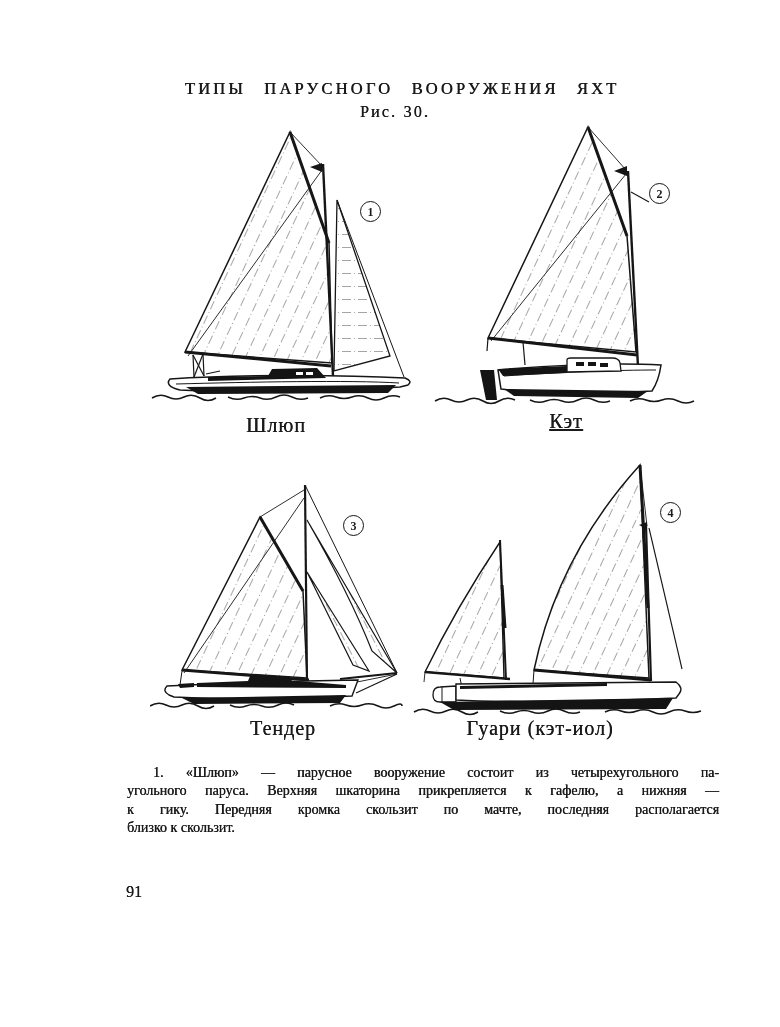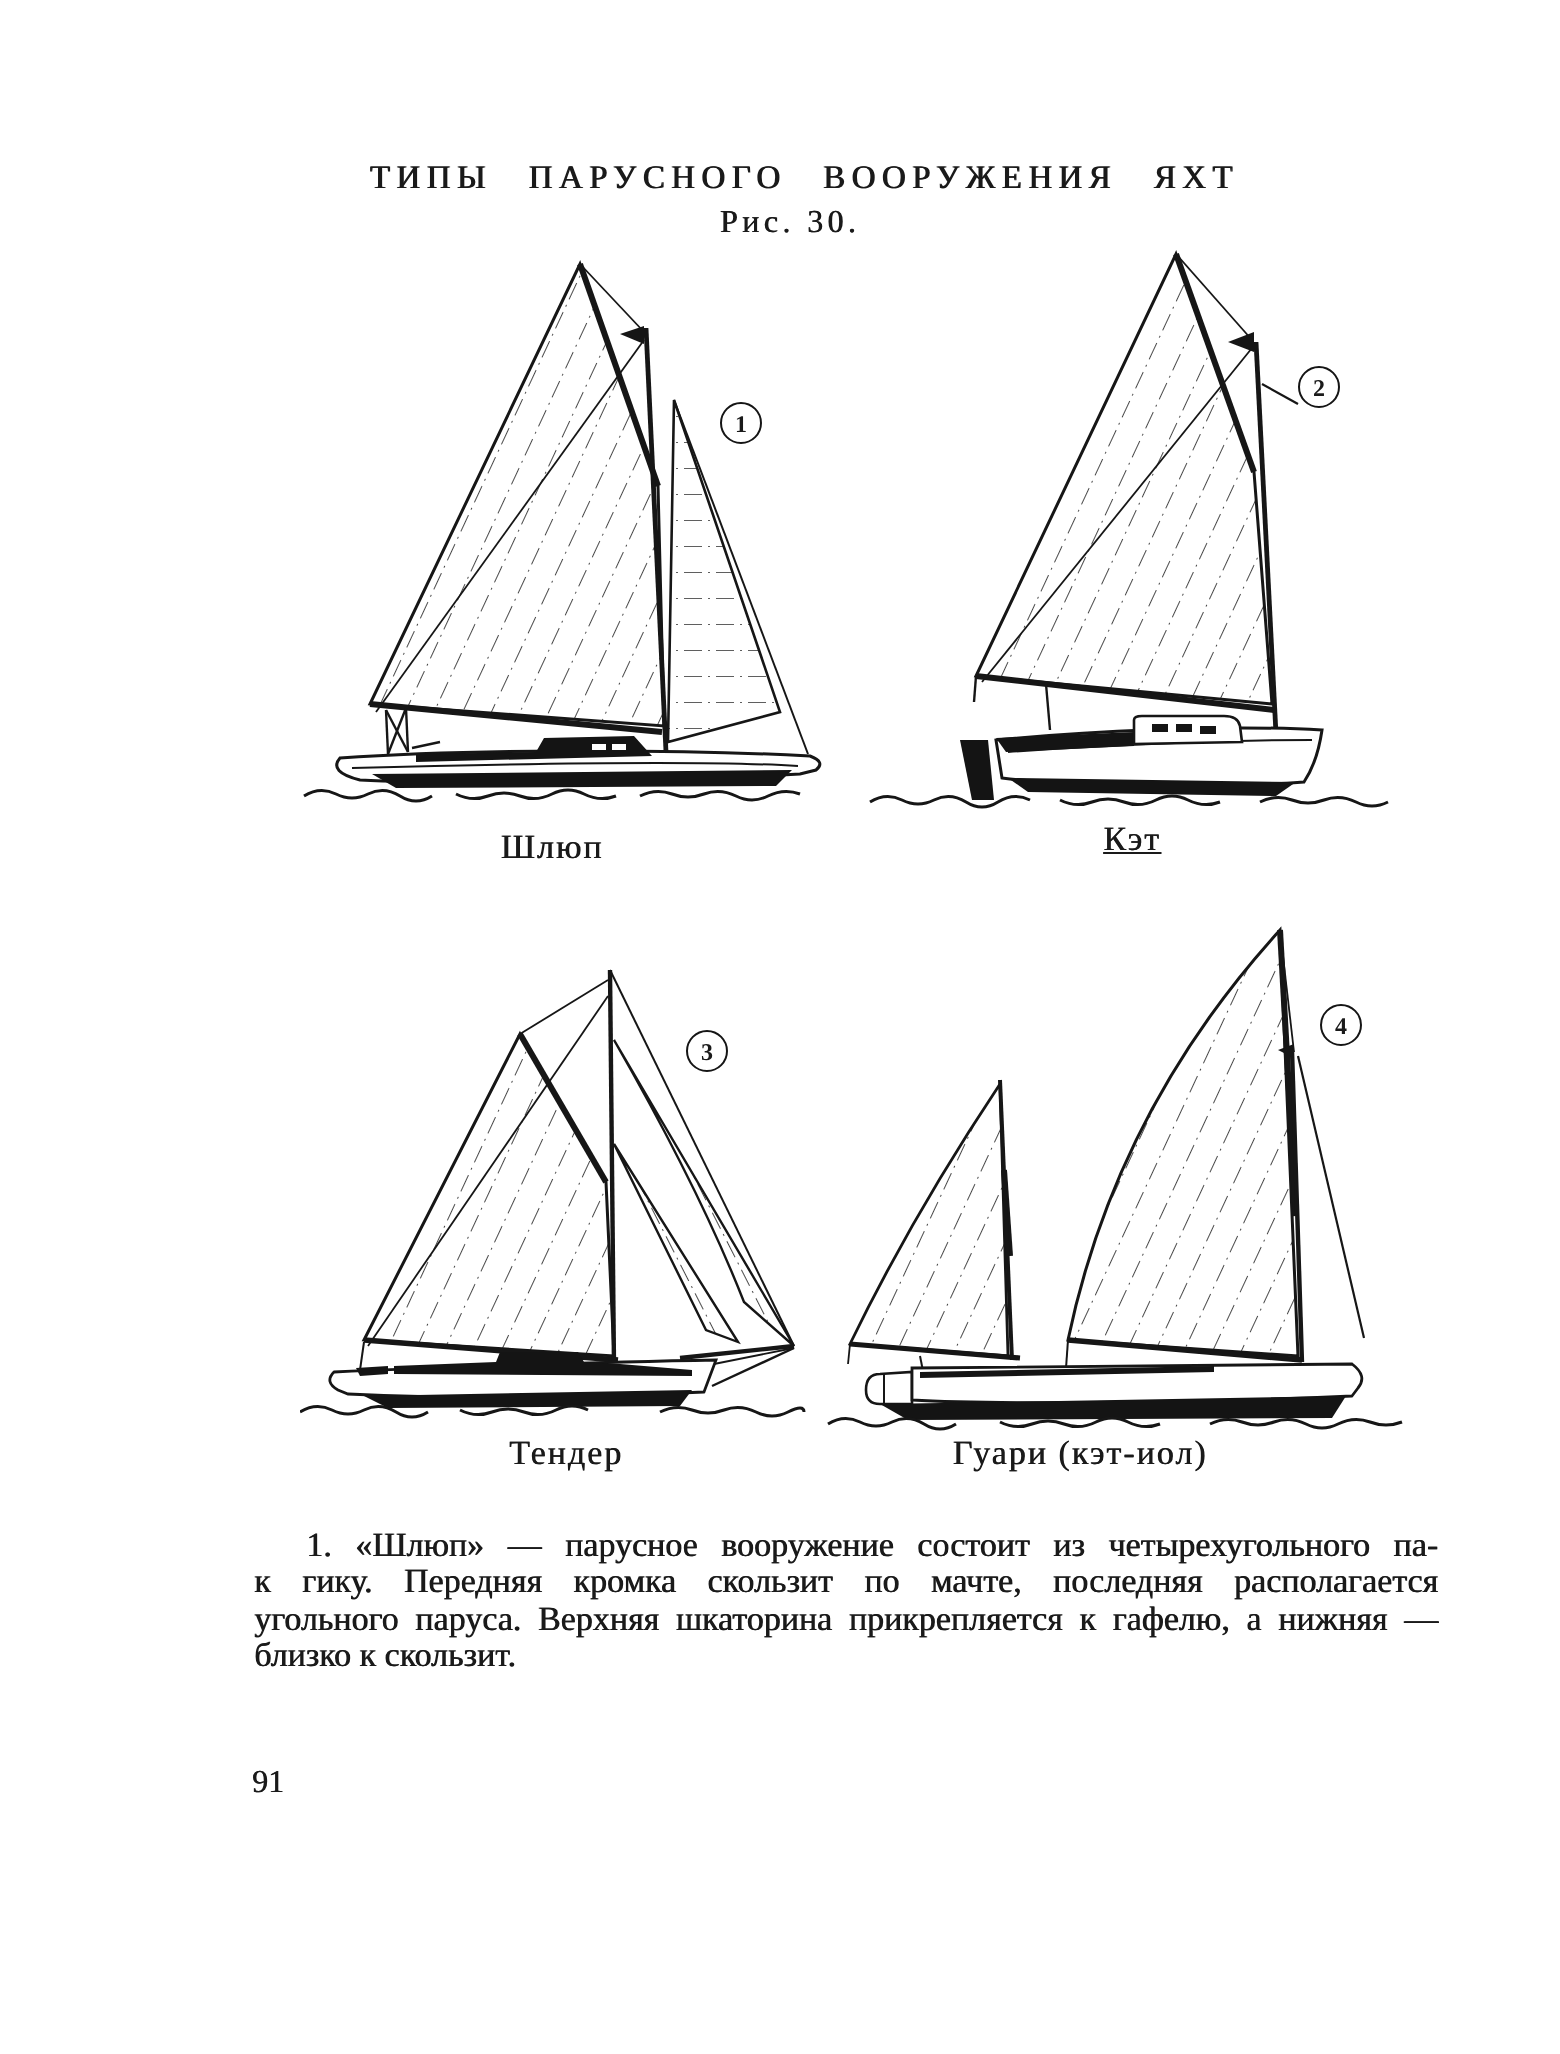--- a/index.html
+++ b/index.html
@@ -5,26 +5,26 @@
   html,body{margin:0;padding:0;}
   body{width:780px;height:1027px;background:#ffffff;overflow:hidden;
        font-family:"Liberation Serif", serif;color:#1a1a1a;}
   #page{position:relative;width:780px;height:795px;background:#ffffff;}
   .abs{position:absolute;}
   .title{left:12px;top:79px;width:780px;text-align:center;
          font-size:16.5px;letter-spacing:3.2px;word-spacing:11px;
          text-shadow:0.5px 0 0 currentColor;white-space:nowrap;}
   .caption{left:10px;top:103px;width:770px;text-align:center;
            font-size:16px;letter-spacing:2.2px;text-shadow:0.3px 0 0 currentColor;}
-  .boat-label{transform:translateX(-50%);font-size:17px;letter-spacing:1px;
+  .boat-label{transform:translateX(-50%);font-size:20px;letter-spacing:1px;
               text-shadow:0.3px 0 0 currentColor;white-space:nowrap;}
   .badge{width:19px;height:19px;border:1.8px solid #151515;border-radius:50%;
          display:flex;align-items:center;justify-content:center;
          font-size:12px;font-weight:bold;line-height:1;background:transparent;}
-  .bodytext{left:127px;top:764px;width:592px;font-size:17px;line-height:18.3px;
+  .bodytext{left:127px;top:764px;width:592px;font-size:14px;line-height:18.3px;
             text-shadow:0.35px 0 0 currentColor;}
   .bt-line{text-align:justify;}
   .bt-line.just{text-align-last:justify;}
   .bt-line.indent{text-indent:26px;}
   .pagenum{left:126px;top:883px;font-size:16px;text-shadow:0.3px 0 0 currentColor;}
   svg{display:block;}
 </style>
 </head>
 <body>
 
@@ -197,20 +197,20 @@
     <span>4</span>
   </div>
 
   <div class="abs boat-label" style="left:276px;top:414px;">Шлюп</div>
   <div class="abs boat-label" style="left:566px;top:410px;text-decoration:underline;">Кэт</div>
   <div class="abs boat-label" style="left:283px;top:717px;">Тендер</div>
   <div class="abs boat-label" style="left:540px;top:717px;">Гуари (кэт-иол)</div>
 
   <div class="abs bodytext">
     <div class="bt-line indent just">1. «Шлюп» — парусное вооружение состоит из четырехугольного па-</div>
+    <div class="bt-line just">угольного паруса. Верхняя шкаторина прикрепляется к гафелю, а нижняя —</div>
     <div class="bt-line just">к гику. Передняя кромка скользит по мачте, последняя располагается</div>
-    <div class="bt-line just">угольного паруса. Верхняя шкаторина прикрепляется к гафелю, а нижняя —</div>
     <div class="bt-line">близко к скользит.</div>
   </div>
 
   <div class="abs pagenum">91</div>
 
 </div>
 
 </body></html>

